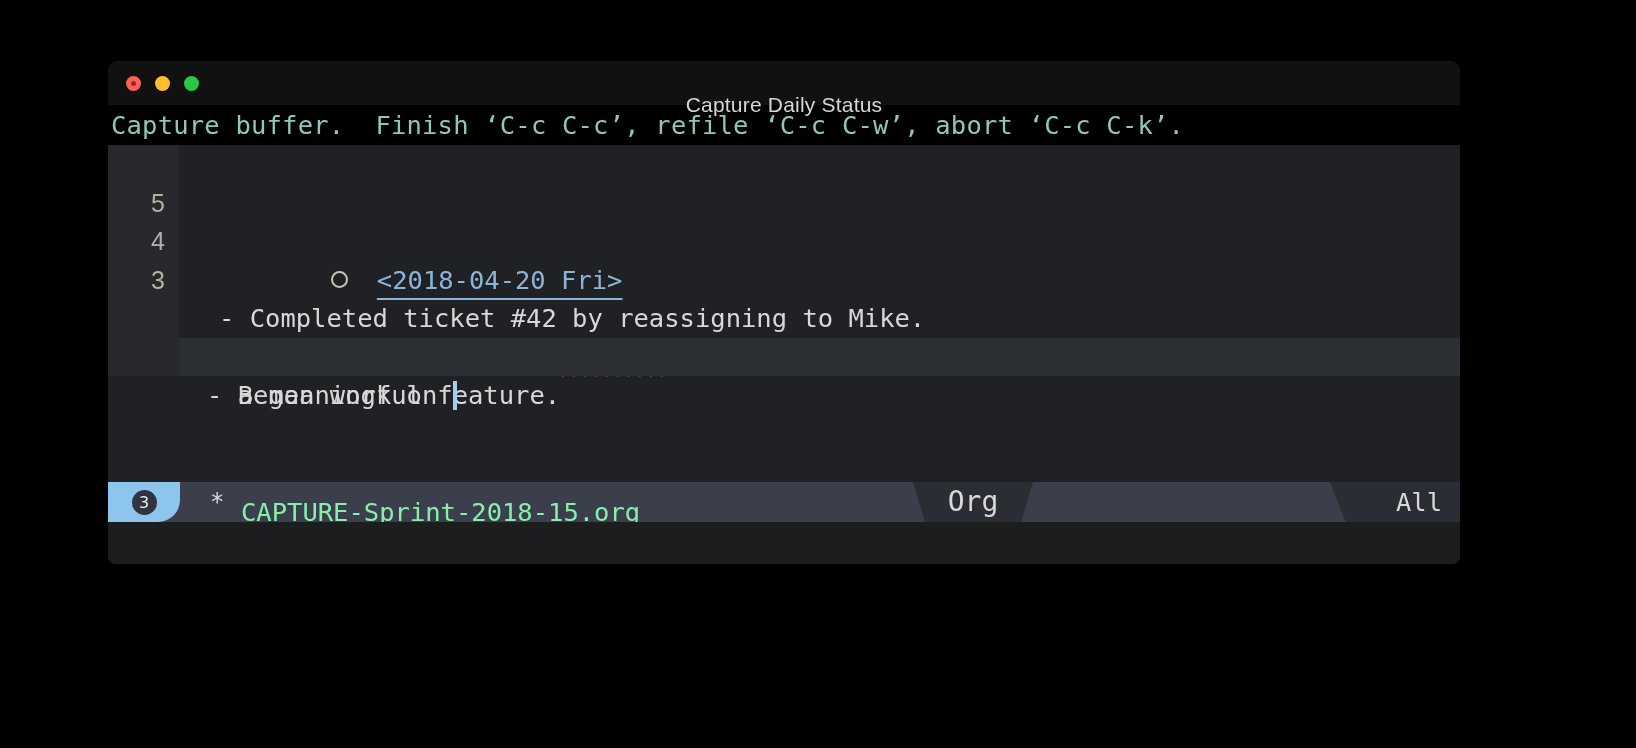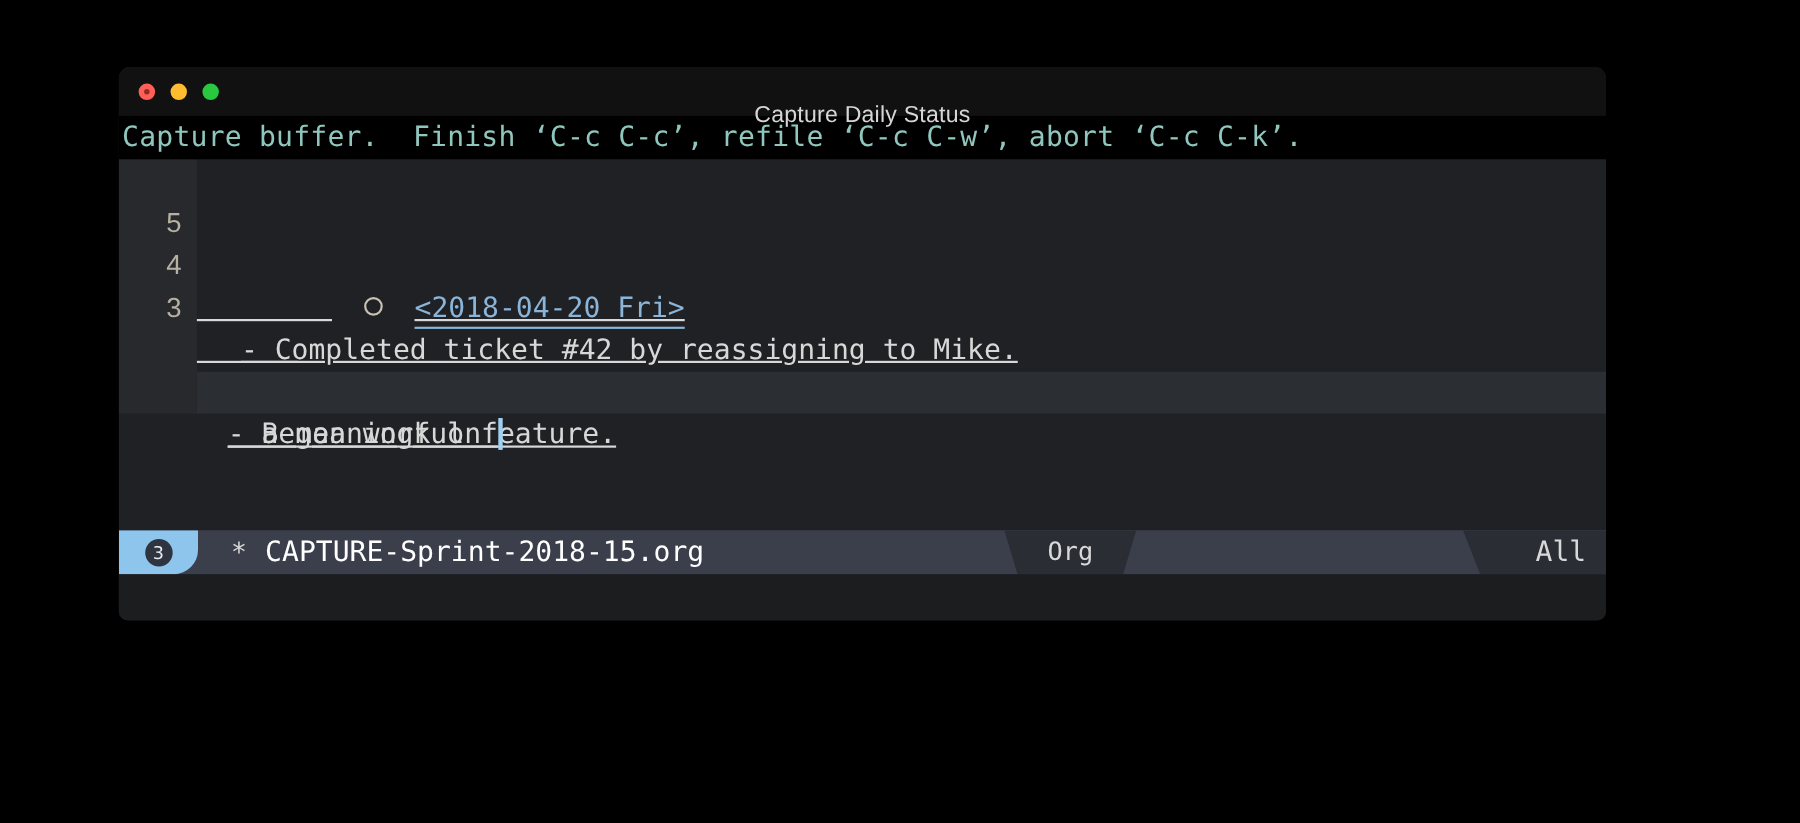--- a/index.html
+++ b/index.html
@@ -124,21 +124,20 @@
     line-height: 38.5px;
     z-index: 3;
   }
   .rowtext {
     position: absolute;
     left: 71px;
     right: 0;
     line-height: 38.5px;
     white-space: pre;
     color: #d8d8d8;
-    text-decoration: underline;
   }
 
   .bullet-circle {
     display: inline-block;
     width: 17px;
     height: 17px;
     border: 2px solid #c9c2b4;
     border-radius: 50%;
     vertical-align: middle;
     margin-bottom: 4px;
@@ -201,23 +200,23 @@
     position: absolute;
     left: 102px;
     top: 0;
     line-height: 40px;
     color: #d8d8d8;
     font-size: 24px;
   }
   #buffer-name {
     position: absolute;
     left: 133px;
-    top: 0;
-    line-height: 40px;
-    color: #ffffff;
+    top: 10px;
+    line-height: 40px;
+    color: #86efac;
     font-size: 25.5px;
     white-space: pre;
   }
   #major-mode-seg {
     position: absolute;
     left: 805px;
     top: 0;
     height: 40px;
     width: 120px;
     background: #2a2d33;
@@ -225,21 +224,21 @@
     transform: scaleY(-1);
   }
   #major-mode-label {
     position: absolute;
     left: 805px;
     top: 0;
     width: 120px;
     line-height: 40px;
     text-align: center;
     color: #d8d8d8;
-    font-size: 23px;
+    font-size: 28px;
   }
   #right-seg {
     position: absolute;
     right: 0;
     top: 0;
     height: 40px;
     width: 130px;
     background: #2a2d33;
     clip-path: polygon(12% 0%, 100% 0%, 100% 100%, 0% 100%);
     transform: scaleY(-1);

